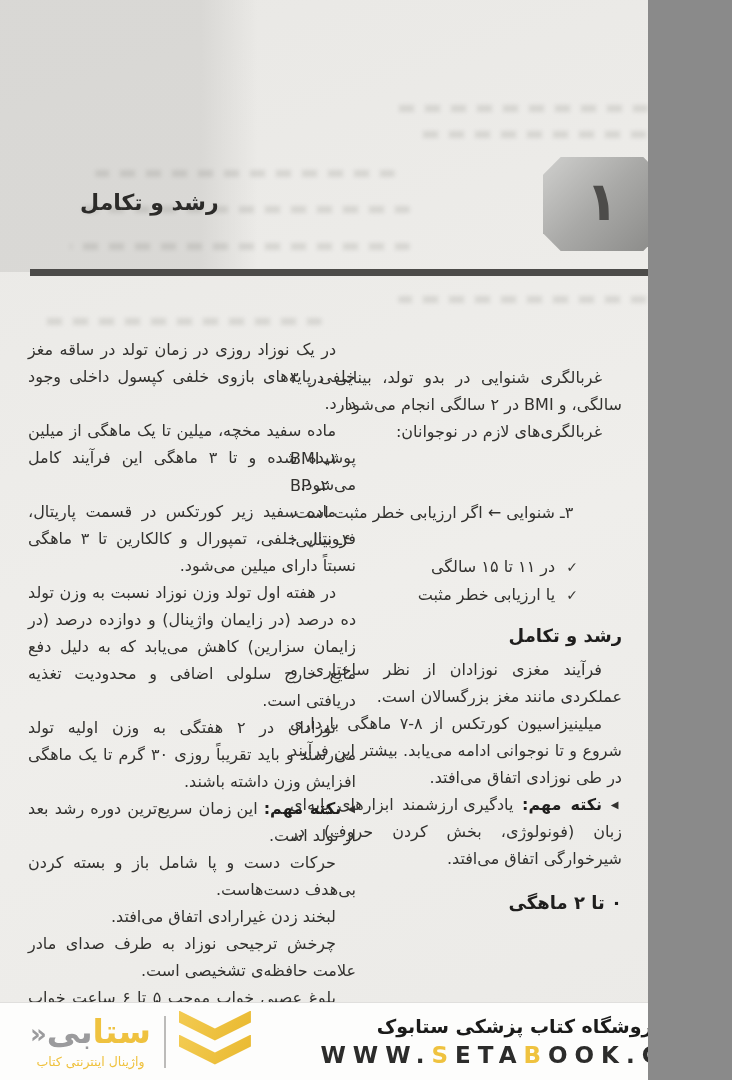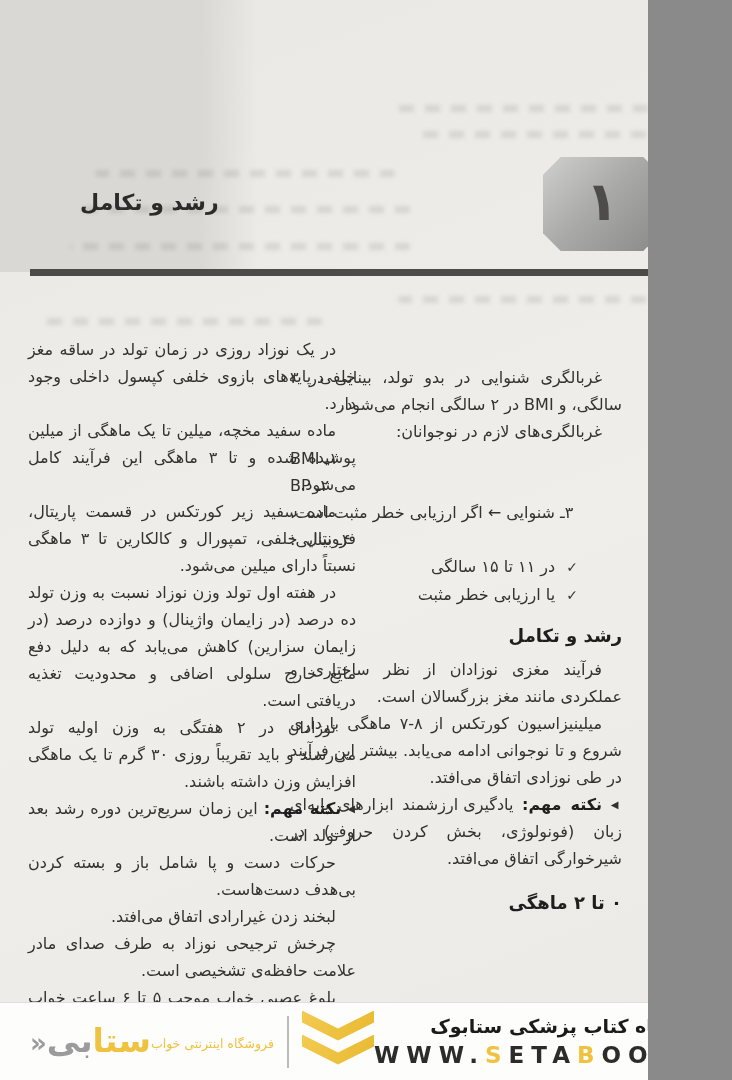--- a/index.html
+++ b/index.html
@@ -46,21 +46,21 @@
   .h-0to2{margin-top:18px;margin-bottom:0;}
   .note{text-indent:0;}
   .note-marker{font-size:10px;vertical-align:2px;}
   .note-label{font-weight:bold;color:#1f1e1d;}
 
   
   .footer{position:absolute;left:0;bottom:0;width:732px;height:78px;background:#fdfdfc;
     border-top:1px solid #e0dfdd;display:flex;align-items:center;justify-content:space-between;
     padding:0 8px 0 30px;box-sizing:border-box;}
   .logo{display:flex;align-items:center;}
-  .wordmark-block{display:flex;align-items:center;}
+  .wordmark-block{display:flex;flex-direction:column;align-items:center;}
   .wordmark{direction:rtl;font-size:33px;font-weight:bold;line-height:34px;white-space:nowrap;}
   .wm-yellow{color:#EFC23F;}
   .wm-gray{color:#9B9B9D;}
   .wm-guillemet{color:#9B9B9D;font-size:26px;}
   .tagline{color:#EFC23F;font-size:12.5px;margin-top:3px;direction:rtl;white-space:nowrap;}
   .logo-divider{width:2px;height:52px;background:#bcbbb9;margin:0 13px;}
   .logo-icon{position:relative;width:72px;height:62px;}
   .chev{position:absolute;left:0;width:72px;height:40px;
     background:linear-gradient(120deg,#f3cb52,#e8b72c);
     clip-path:polygon(0 0,50% 45%,100% 0,100% 30%,50% 75%,0 30%);}
@@ -120,21 +120,21 @@
     <p class="para indent">حرکات دست و پا شامل باز و بسته کردن بی‌هدف دست‌هاست.</p>
     <p class="para indent">لبخند زدن غیرارادی اتفاق می‌افتد.</p>
     <p class="para indent">چرخش ترجیحی نوزاد به طرف صدای مادر علامت حافظه‌ی تشخیصی است.</p>
     <p class="para indent">بلوغ عصبی خواب موجب ۵ تا ۶ ساعت خواب در شب می‌شود که با بیداری کوتاه برای شیر خوردن</p>
   </section>
 
   <footer class="footer">
     <div class="logo">
       <div class="wordmark-block">
         <div class="wordmark"><span class="wm-yellow">ستا</span><span class="wm-gray">بی</span><span class="wm-guillemet">«</span></div>
-        <div class="tagline">فروشگاه اینترنتی خواب</div>
+        <div class="tagline">واژینال اینترنتی کتاب</div>
       </div>
       <div class="logo-divider"></div>
       <div class="logo-icon">
         <div class="chev chev-top"></div>
         <div class="chev chev-bottom"></div>
       </div>
     </div>
     <div class="store-block">
       <div class="store-name">فروشگاه کتاب پزشکی ستابوک</div>
       <div class="site-url"><span>WWW.</span><span class="url-accent">S</span><span>ETA</span><span class="url-accent">B</span><span>OOK.COM</span></div>

